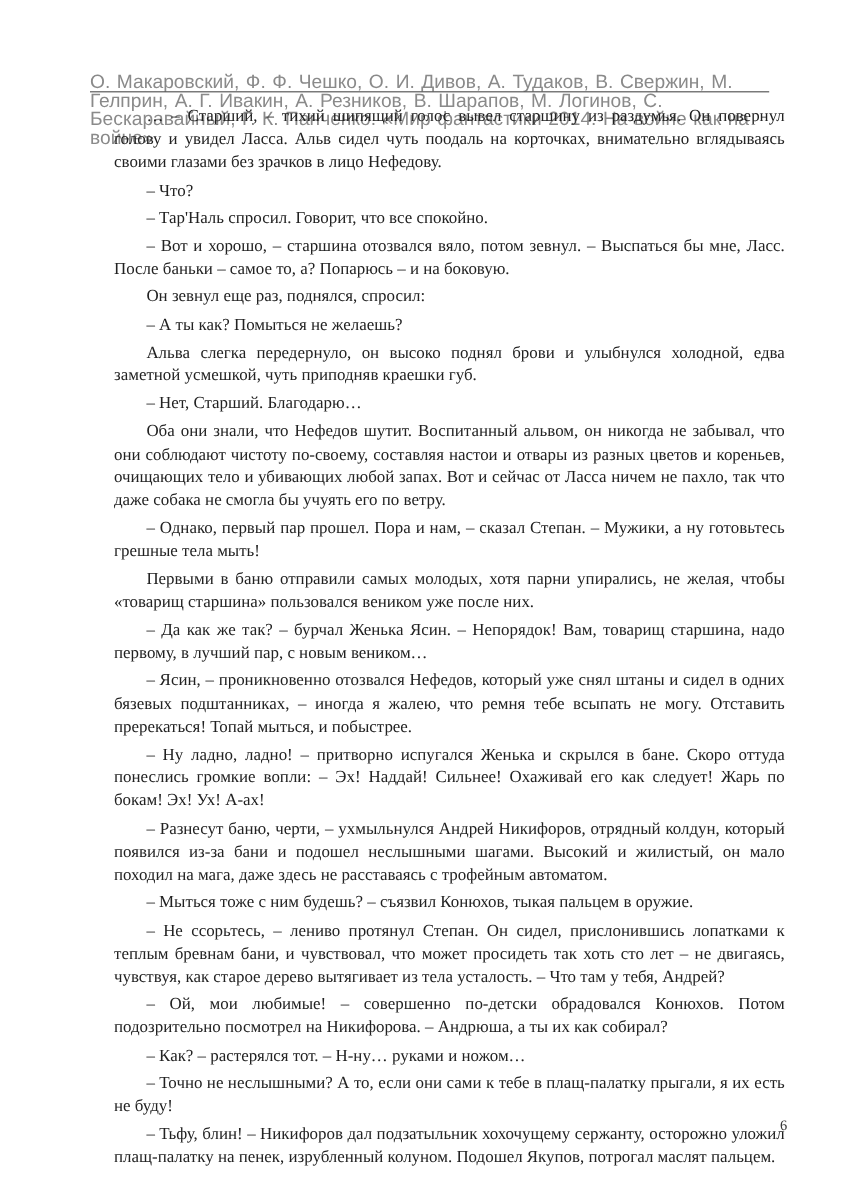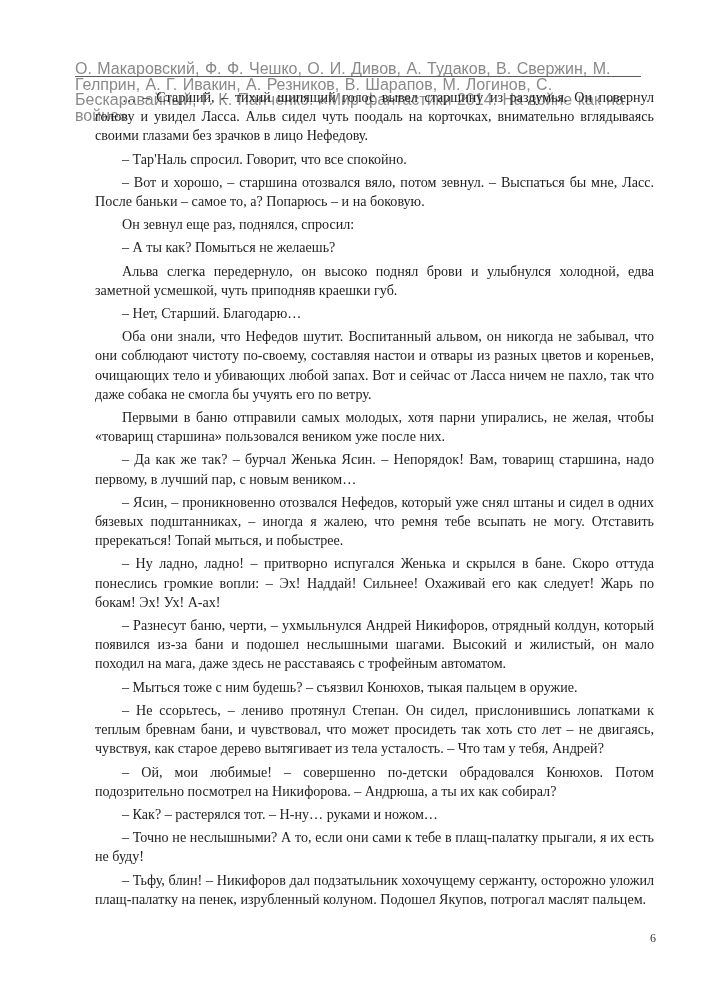--- a/index.html
+++ b/index.html
@@ -25,27 +25,29 @@
   }
 </style>
 </head>
 <body>
 
 <div class="header">О. Макаровский, Ф. Ф. Чешко, О. И. Дивов, А. Тудаков, В. Свержин, М. Гелприн, А. Г. Ивакин, А. Резников, В. Шарапов, М. Логинов, С. Бескаравайный, Г. К. Панченко. «Мир фантастики 2014. На войне как на войне»</div>
 <div class="rule"></div>
 
 <div class="body-text">
   <p>… – Старший, – тихий шипящий голос вывел старшину из раздумья. Он повернул голову и увидел Ласса. Альв сидел чуть поодаль на корточках, внимательно вглядываясь своими глазами без зрачков в лицо Нефедову.</p>
+  <p>– Что?</p>
   <p>– Тар'Наль спросил. Говорит, что все спокойно.</p>
   <p>– Вот и хорошо, – старшина отозвался вяло, потом зевнул. – Выспаться бы мне, Ласс. После баньки – самое то, а? Попарюсь – и на боковую.</p>
   <p>Он зевнул еще раз, поднялся, спросил:</p>
   <p>– А ты как? Помыться не желаешь?</p>
   <p>Альва слегка передернуло, он высоко поднял брови и улыбнулся холодной, едва заметной усмешкой, чуть приподняв краешки губ.</p>
   <p>– Нет, Старший. Благодарю…</p>
   <p>Оба они знали, что Нефедов шутит. Воспитанный альвом, он никогда не забывал, что они соблюдают чистоту по-своему, составляя настои и отвары из разных цветов и кореньев, очищающих тело и убивающих любой запах. Вот и сейчас от Ласса ничем не пахло, так что даже собака не смогла бы учуять его по ветру.</p>
+  <p>– Однако, первый пар прошел. Пора и нам, – сказал Степан. – Мужики, а ну готовьтесь грешные тела мыть!</p>
   <p>Первыми в баню отправили самых молодых, хотя парни упирались, не желая, чтобы «товарищ старшина» пользовался веником уже после них.</p>
   <p>– Да как же так? – бурчал Женька Ясин. – Непорядок! Вам, товарищ старшина, надо первому, в лучший пар, с новым веником…</p>
   <p>– Ясин, – проникновенно отозвался Нефедов, который уже снял штаны и сидел в одних бязевых подштанниках, – иногда я жалею, что ремня тебе всыпать не могу. Отставить пререкаться! Топай мыться, и побыстрее.</p>
   <p>– Ну ладно, ладно! – притворно испугался Женька и скрылся в бане. Скоро оттуда понеслись громкие вопли: – Эх! Наддай! Сильнее! Охаживай его как следует! Жарь по бокам! Эх! Ух! А-ах!</p>
   <p>– Разнесут баню, черти, – ухмыльнулся Андрей Никифоров, отрядный колдун, который появился из-за бани и подошел неслышными шагами. Высокий и жилистый, он мало походил на мага, даже здесь не расставаясь с трофейным автоматом.</p>
   <p>– Мыться тоже с ним будешь? – съязвил Конюхов, тыкая пальцем в оружие.</p>
   <p>– Не ссорьтесь, – лениво протянул Степан. Он сидел, прислонившись лопатками к теплым бревнам бани, и чувствовал, что может просидеть так хоть сто лет – не двигаясь, чувствуя, как старое дерево вытягивает из тела усталость. – Что там у тебя, Андрей?</p>
   <p>– Ой, мои любимые! – совершенно по-детски обрадовался Конюхов. Потом подозрительно посмотрел на Никифорова. – Андрюша, а ты их как собирал?</p>
   <p>– Как? – растерялся тот. – Н-ну… руками и ножом…</p>
   <p>– Точно не неслышными? А то, если они сами к тебе в плащ-палатку прыгали, я их есть не буду!</p>

